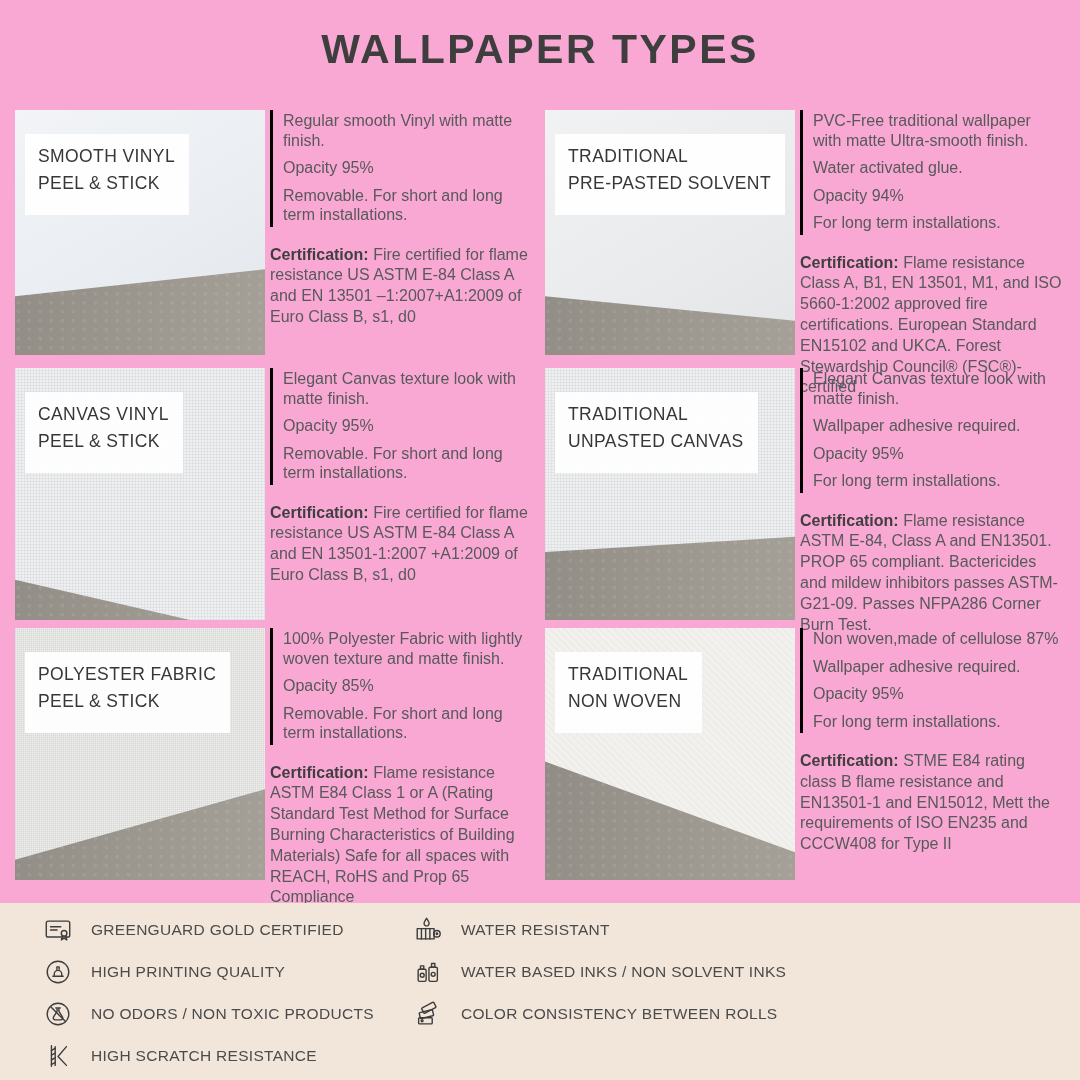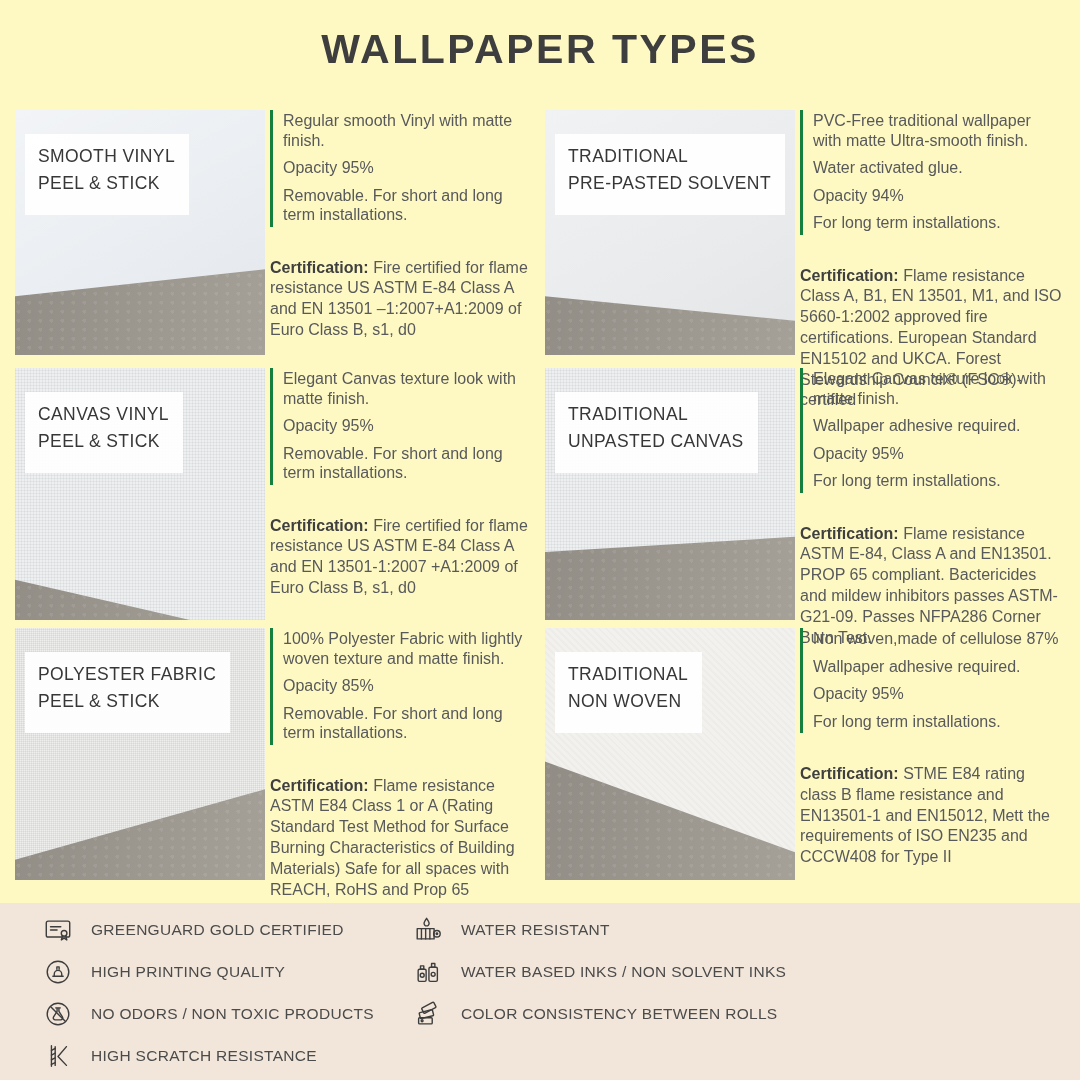--- a/index.html
+++ b/index.html
@@ -1,18 +1,18 @@
 <!DOCTYPE html>
 <html><head>
 <meta charset="utf-8">
 <style>
   html,body { margin:0; padding:0; background:#ffffff; }
   .page {
     position:relative; width:1080px; height:1080px; overflow:hidden;
-    background:#fef9c3; font-family:"Liberation Sans", sans-serif;
+    background:#f9a8d4; font-family:"Liberation Sans", sans-serif;
   }
 
   
   .page-title {
     position:absolute; top:26px; left:0; width:100%;
     text-align:center; font-size:41px; font-weight:600;
     letter-spacing:2.5px; color:#3e3e3e;
   }
 
   
@@ -61,26 +61,26 @@
   .photo-label {
     position:absolute; left:10px; top:24px;
     background:rgba(255,255,255,0.93);
     padding:9px 14px 18px 13px;
     font-size:17.5px; line-height:1.55; letter-spacing:0.4px;
     color:#373737; white-space:nowrap;
   }
 
   .panel-text { position:absolute; left:255px; top:0; width:262px; }
   .desc {
-    border-left:3px solid #15803d; padding:1px 0 2px 10px;
+    border-left:3px solid #000000; padding:1px 0 2px 10px;
     font-size:16px; line-height:1.22; color:#58595b;
   }
   .desc p { margin:0 0 8px 0; }
   .desc p:last-child { margin-bottom:0; }
-  .cert { margin-top:31px; font-size:16px; line-height:1.3; color:#58595b; }
+  .cert { margin-top:18px; font-size:16px; line-height:1.3; color:#58595b; }
   .cert .cert-label { font-weight:bold; color:#3f3f3f; }
 
   
   .footer {
     position:absolute; left:0; top:903px; width:1080px; height:177px;
     background:#f2e6da;
   }
   .feat-col { position:absolute; display:flex; flex-direction:column; gap:10px; }
   .feat-col-left { left:42px; top:11px; }
   .feat-col-mid  { left:412px; top:11px; }

